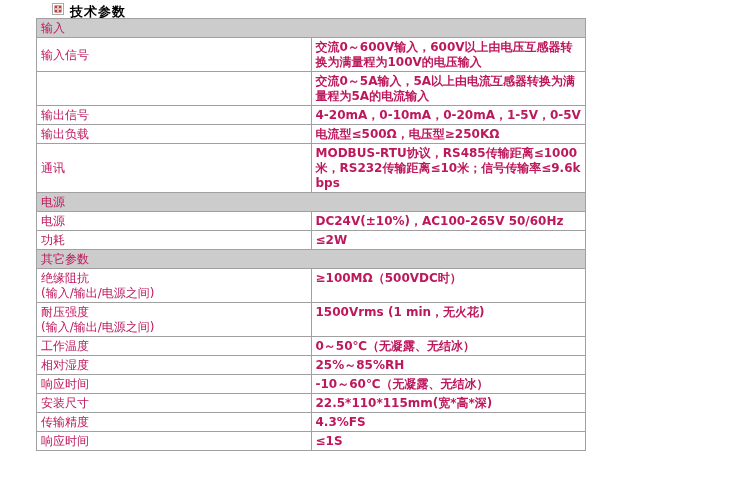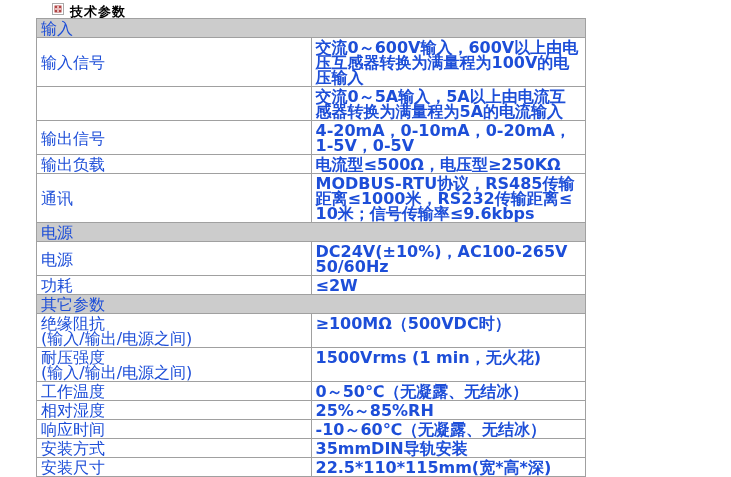--- a/index.html
+++ b/index.html
@@ -38,24 +38,24 @@
   table.spec-table {
     position: absolute;
     left: 36px;
     top: 18px;
     width: 550px;
     border-collapse: collapse;
     table-layout: fixed;
   }
   table.spec-table td {
     border: 1px solid var(--border, #a0a0a0);
-    font-size: 16px;
+    font-size: 12px;
     line-height: 15px;
     padding: 2px 4px 1px 4px;
-    color: #1d4ed8;
+    color: #be185d;
     word-break: break-all;
   }
   td.sec {
     background: var(--section-header-bg, #cccccc);
     vertical-align: middle;
   }
   td.label {
     width: 112px;
     vertical-align: middle;
     white-space: pre-line;
@@ -136,24 +136,20 @@
       </tr>
       <tr>
         <td class="label">相对湿度</td>
         <td class="value">25%～85%RH</td>
       </tr>
       <tr>
         <td class="label">响应时间</td>
         <td class="value">-10～60℃（无凝露、无结冰）</td>
       </tr>
       <tr>
-        <td class="label">安装方式</td>
-        <td class="value">35mmDIN导轨安装</td>
-      </tr>
-      <tr>
         <td class="label">安装尺寸</td>
         <td class="value">22.5*110*115mm(宽*高*深)</td>
       </tr>
       <tr>
         <td class="label">传输精度</td>
         <td class="value">4.3%FS</td>
       </tr>
       <tr>
         <td class="label">响应时间</td>
         <td class="value">≤1S</td>

